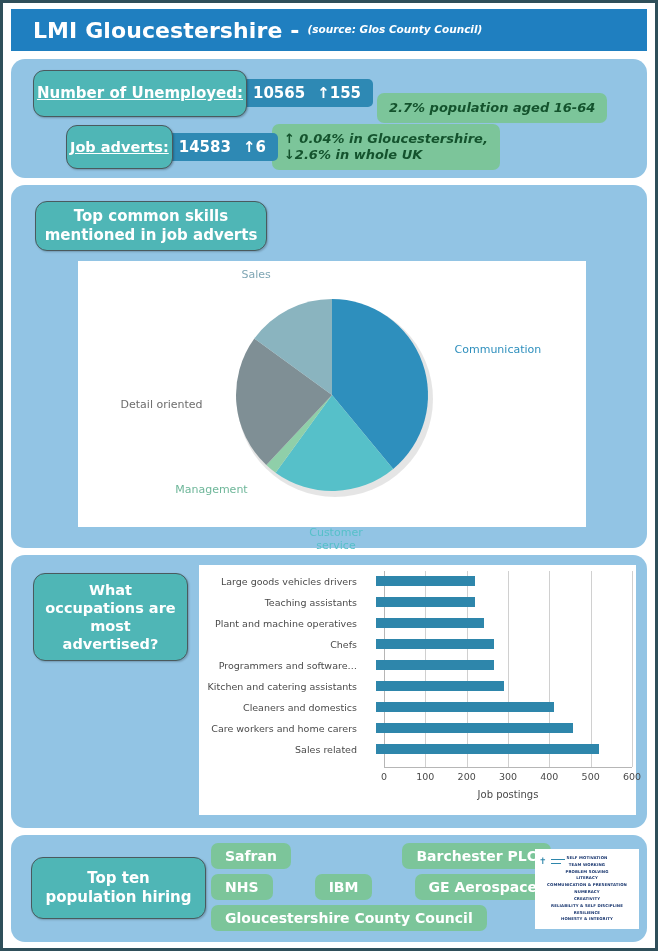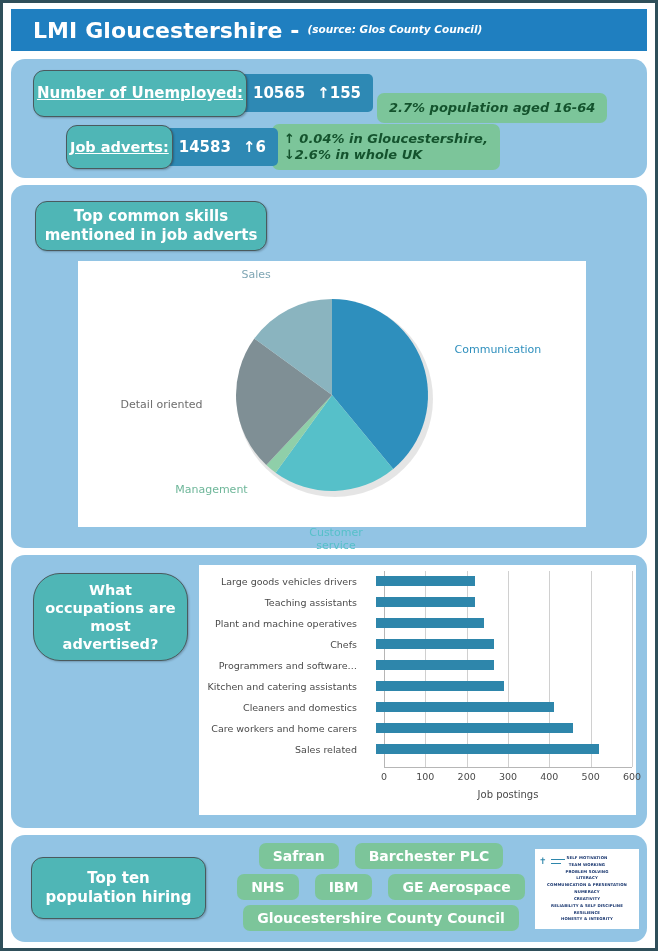--- a/index.html
+++ b/index.html
@@ -79,21 +79,21 @@
   }
   .pill-label.small { font-size: 14.5px; height: 44px; }
 
   .pill-value {
     background: #2e89b4;
     color: #ffffff;
     font-size: 15px;
     font-weight: bold;
     display: flex; align-items: center;
     gap: 12px;
-    height: 38px;
+    height: 28px;
     padding: 0 12px 0 14px;
     margin-left: -8px;
     border-radius: 0 5px 5px 0;
     z-index: 2;
     white-space: nowrap;
   }
   .pill-note {
     background: #7cc59a;
     color: #14532d;
     font-size: 13px;
@@ -138,21 +138,21 @@
     position: absolute;
     font-size: 11px;
     font-family: "DejaVu Sans", sans-serif;
     white-space: pre-line;
     text-align: center;
     line-height: 1.15;
   }
 
   
   .panel-occ { height: 273px; }
-  .occ-label { position: absolute; left: 22px; top: 18px; width: 155px; height: 88px; font-size: 14.5px; border-radius: 27px; }
+  .occ-label { position: absolute; left: 22px; top: 18px; width: 155px; height: 88px; font-size: 14.5px; }
   .bar-box {
     position: absolute;
     left: 188px; top: 10px;
     width: 437px; height: 250px;
     background: #ffffff;
   }
   .bar-inner { position: relative; width: 437px; height: 250px; }
 
   .bar-rows { position: absolute; left: 0; top: 6px; width: 437px; }
   .bar-row { display: flex; align-items: center; height: 21px; }
@@ -182,21 +182,21 @@
   }
   .xlabel {
     position: absolute; top: 224px; left: 185px; width: 248px;
     text-align: center; font-size: 10px; color: #4a4a4a;
   }
 
   
   .panel-comp { height: 107px; }
   .comp-label { position: absolute; left: 20px; top: 22px; width: 175px; height: 62px; font-size: 15px; }
   .comp-area { position: absolute; left: 200px; top: 8px; width: 340px; height: 92px; }
-  .comp-row { display: flex; justify-content: center; gap: 16px; margin-bottom: 5px; }
+  .comp-row { display: flex; justify-content: space-between; gap: 16px; margin-bottom: 5px; }
   .comp-chip {
     background: #7cc59a;
     color: #ffffff;
     font-size: 14px;
     font-weight: bold;
     border-radius: 7px;
     padding: 5px 14px;
     white-space: nowrap;
   }
 

